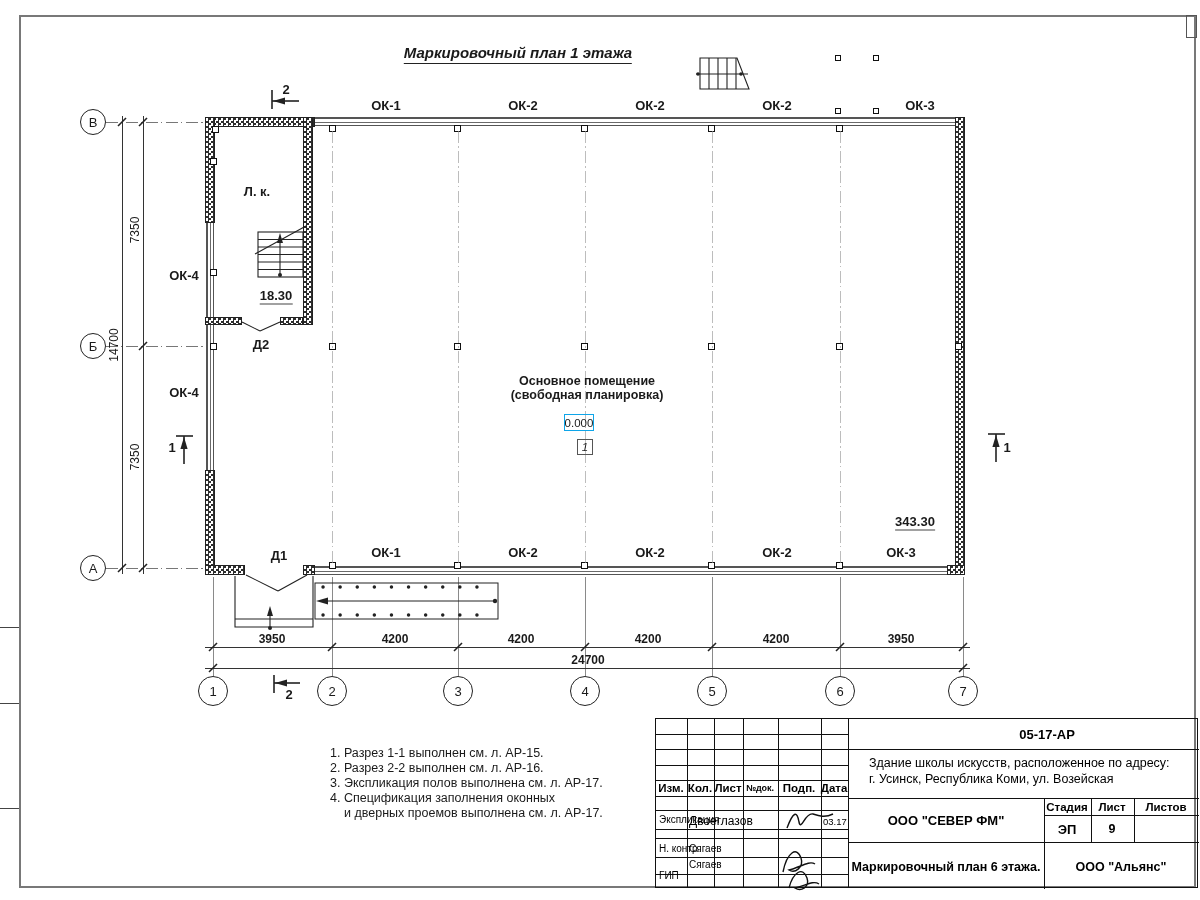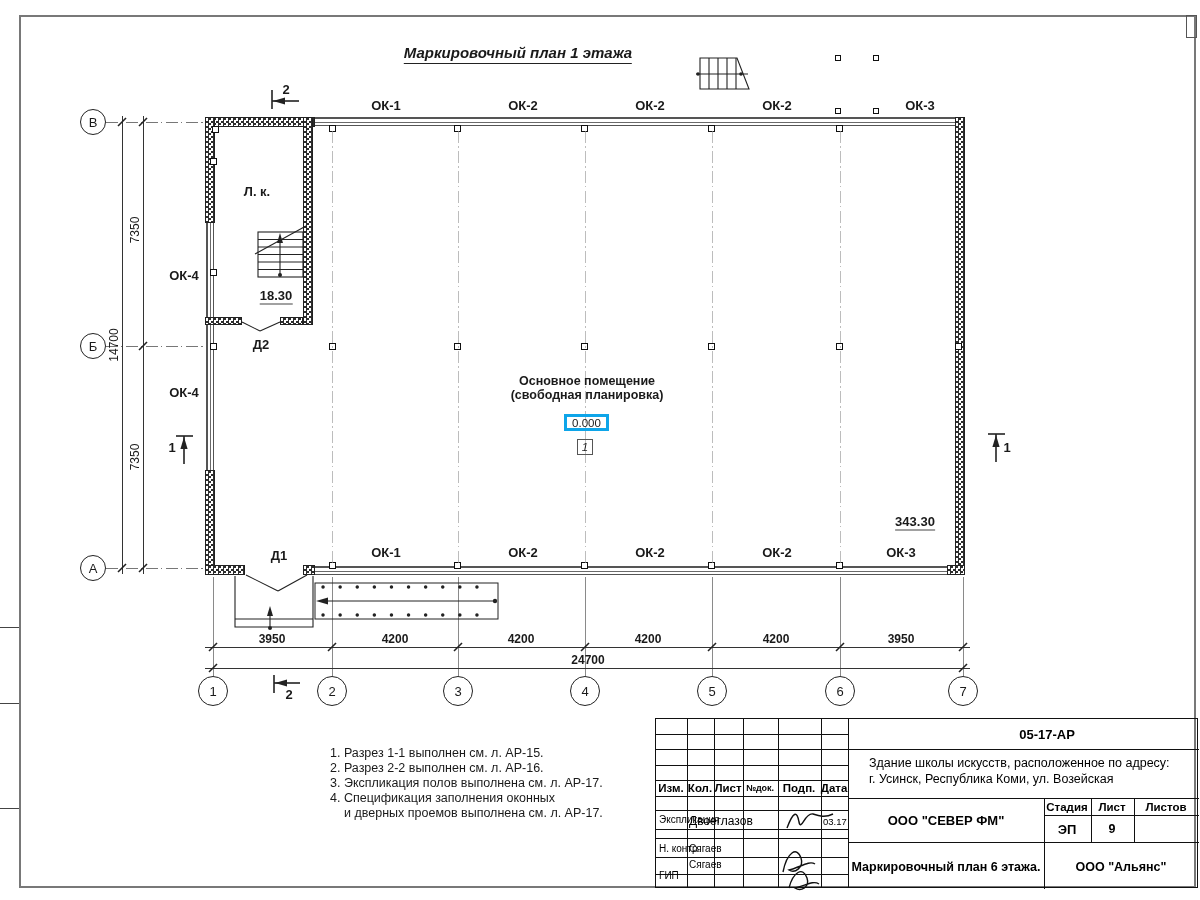--- a/index.html
+++ b/index.html
@@ -139,21 +139,21 @@
   <div class="txt ctr" style="left:184px;top:392px;font-size:13px;">ОК-4</div>
 
   <div class="txt ctr" style="left:261px;top:344px;font-size:13px;">Д2</div>
   <div class="txt ctr" style="left:279px;top:555px;font-size:13px;">Д1</div>
   <div class="txt ctr" style="left:257px;top:191px;font-size:13px;">Л. к.</div>
   <div class="txt ctr ul" style="left:276px;top:296px;font-size:13px;">18.30</div>
   <div class="txt ctr ul" style="left:915px;top:522px;font-size:13px;">343.30</div>
   <div class="txt ctr" style="left:587px;top:381px;font-size:12.5px;">Основное помещение</div>
   <div class="txt ctr" style="left:587px;top:395px;font-size:12.5px;">(свободная планировка)</div>
 
-  <div class="abs" style="left:564px;top:414px;width:45px;height:17px;border:3px solid #0ea5e9;box-sizing:border-box;
+  <div class="abs" style="left:564px;top:414px;width:30px;height:17px;border:1px solid #0ea5e9;box-sizing:border-box;
               display:flex;align-items:center;justify-content:center;">
     <span class="tb-txt" style="position:static;font-size:11.5px;color:#1a1a1a;">0.000</span>
   </div>
   <div class="abs" style="left:577px;top:439px;width:16px;height:16px;border:1px solid #555;box-sizing:border-box;
               display:flex;align-items:center;justify-content:center;">
     <span style="font-size:11.5px;font-style:italic;color:#1a1a1a;">1</span>
   </div>
 
   <div class="txt ctr" style="left:286px;top:89px;font-size:13px;">2</div>
   <div class="txt ctr" style="left:289px;top:694px;font-size:13px;">2</div>

